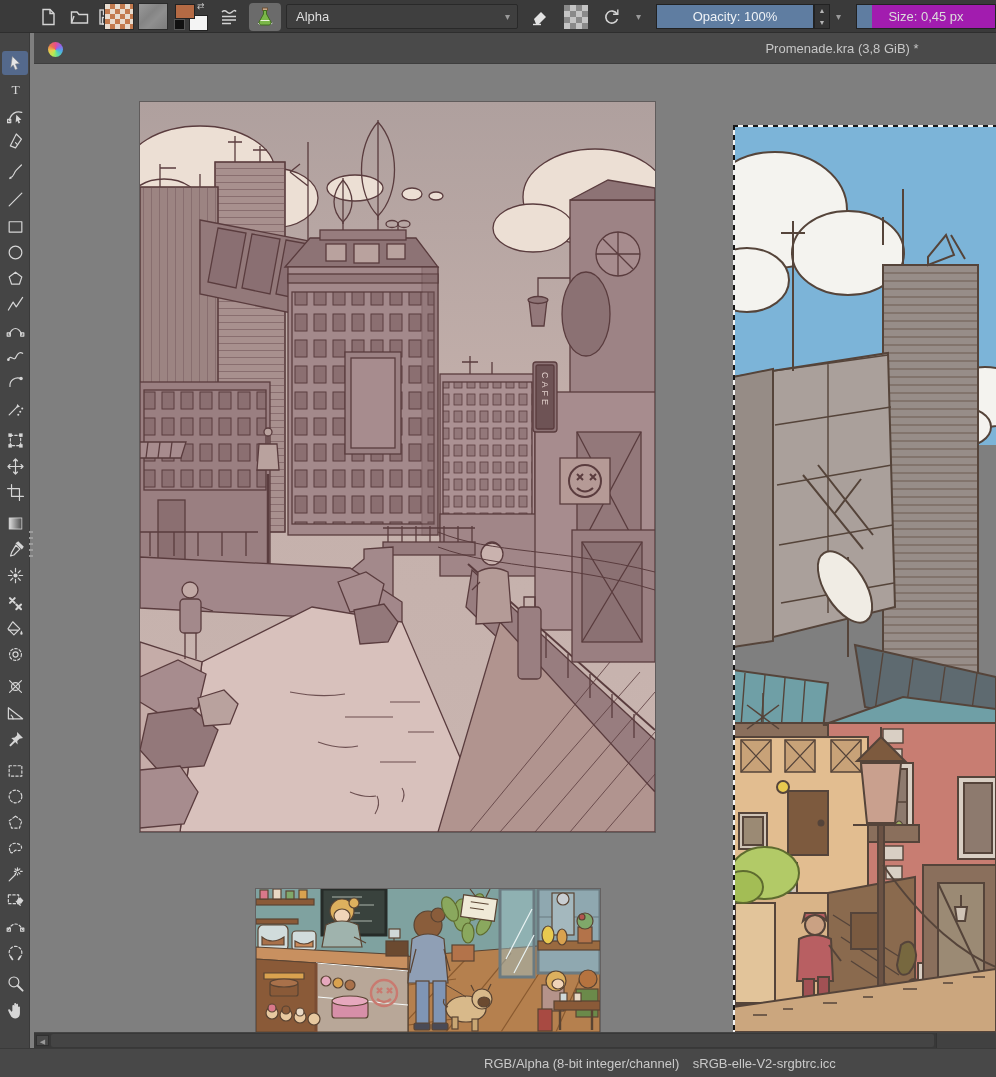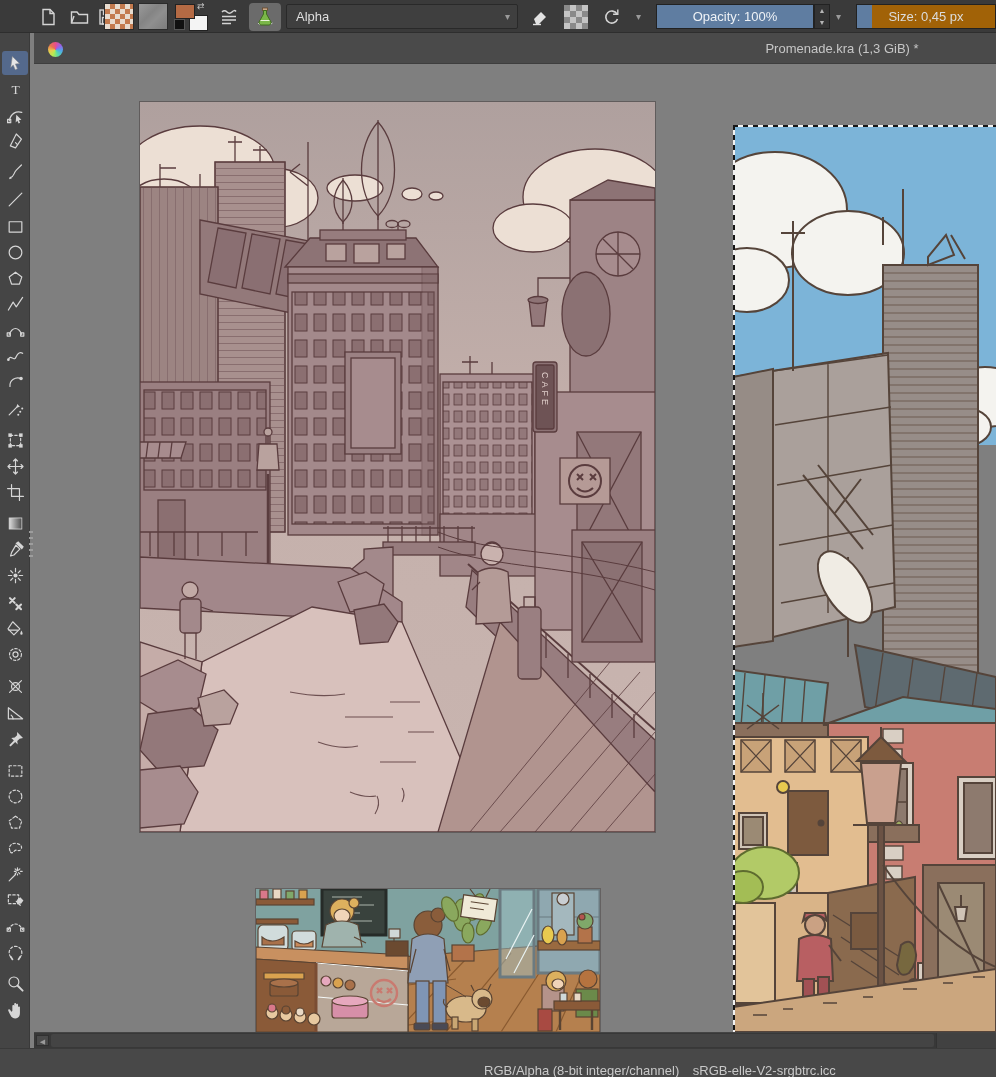--- a/index.html
+++ b/index.html
@@ -27,21 +27,21 @@
   #blend-dd{left:286px;top:4px;width:232px;height:25px;background:#3f3f3f;border:1px solid #292929;border-radius:2px;
      color:#dedede;font-size:13px;display:flex;align-items:center;padding-left:9px;box-sizing:border-box;position:absolute;}
   #blend-dd .caret{position:absolute;right:7px;color:#9a9a9a;font-size:10px;}
   #eraser-btn{left:529px;}
   #alpha-btn{left:564px;top:5px;width:24px;height:24px;position:absolute;
      background:conic-gradient(#c4c4c4 25%, #8a8a8a 0 50%, #c4c4c4 0 75%, #8a8a8a 0);background-size:12px 12px;}
   #reload-btn{left:601px;}
   .mini-caret{position:absolute;color:#9a9a9a;font-size:10px;top:11px;}
   #reload-caret{left:636px;}
   #opacity-caret{left:836px;}
-  .slider{position:absolute;top:4px;height:25px;background:#a16207;border:1px solid #222;box-sizing:border-box;
+  .slider{position:absolute;top:4px;height:25px;background:#a21caf;border:1px solid #222;box-sizing:border-box;
      color:#eef2f6;font-size:13px;}
   #opacity-slider{left:656px;width:158px;}
   #opacity-slider .fill{position:absolute;left:0;top:0;bottom:0;width:100%;background:#5f7da1;}
   #opacity-slider .lab{position:absolute;left:0;right:0;top:4px;text-align:center;}
   #opacity-spin{left:814px;top:4px;width:16px;height:25px;background:#343434;border:1px solid #222;box-sizing:border-box;
      display:flex;flex-direction:column;align-items:center;justify-content:space-around;color:#b5b5b5;font-size:7px;position:absolute;}
   #size-slider{left:856px;width:140px;color:#dcdcdc;}
   #size-slider .fill{position:absolute;left:0;top:0;bottom:0;width:15px;background:#5f7da1;}
   #size-slider .lab{position:absolute;left:0;right:0;top:4px;text-align:center;}
   
@@ -66,21 +66,21 @@
      background:repeating-linear-gradient(180deg,#161616 0 5px,#f2f2f2 5px 10px);}
   .ants-top{position:absolute;left:0;top:0;height:2px;width:100%;z-index:5;
      background:repeating-linear-gradient(90deg,#161616 0 5px,#f2f2f2 5px 10px);}
   
   #hscroll{left:34px;top:1032px;width:962px;height:16px;background:#383838;border-top:1px solid #444;box-sizing:border-box;}
   #hscroll .larrow{position:absolute;left:2px;top:2px;width:13px;height:11px;background:#4a4a4a;border:1px solid #303030;
      color:#9a9a9a;font-size:7px;line-height:11px;text-align:center;box-sizing:border-box;}
   #hscroll .thumb{position:absolute;left:17px;top:1px;width:883px;height:13px;background:#444444;border-radius:2px;}
   #hscroll .corner{position:absolute;left:902px;top:0;width:60px;height:15px;background:#414141;border-left:1px solid #333;}
   #statusbar{left:0;top:1048px;width:996px;height:29px;background:#484848;border-top:1px solid #3a3a3a;box-sizing:border-box;}
-  #status-text{position:absolute;left:324px;width:672px;top:7px;text-align:center;color:#c9c9c9;font-size:13px;margin-top:7px;}
+  #status-text{position:absolute;left:324px;width:672px;top:7px;text-align:center;color:#c9c9c9;font-size:13px;}
   #status-text span{margin:0 5px;}
 </style>
 </head>
 <body>
 
 <div id="topbar" class="abs">
   <div class="tbicon" style="left:38px">
     <svg width="18" height="18" viewBox="0 0 18 18" fill="none" stroke="#d4d4d4" stroke-width="1.4">
         <path d="M3 1.5h7l4 4v11H3z"></path>
         <path d="M10 1.5v4h4"></path>
@@ -149,21 +149,21 @@
     </div>
   <div id="opacity-caret" class="mini-caret">▾</div>
   <div id="size-slider" class="slider">
     <div class="fill"></div>
     <div class="lab">Size: 0,45 px</div>
   </div>
 </div>
 
 <div id="tabbar" class="abs">
   <div id="krita-logo"></div>
-  <div id="doc-title">Promenade.kra (1,3 GiB) *</div>
+  <div id="doc-title">Promenade.kra (3,8 GiB) *</div>
 </div>
 
 <div id="toolcol" class="abs">
     <div class="tool sel" title="select-shapes" style="top: 18px;">
       <svg width="19" height="19" viewBox="0 0 24 24">
         <path d="M8 3l9 9-5.2.6 2.6 6-2.7 1.2-2.6-6L6 17z" fill="#e6e6e6" stroke="#8a8a8a" stroke-width=".7"></path>
       </svg>
     </div>
     <div class="tool" title="text" style="top: 44px;">
       <svg width="19" height="19" viewBox="0 0 24 24">

